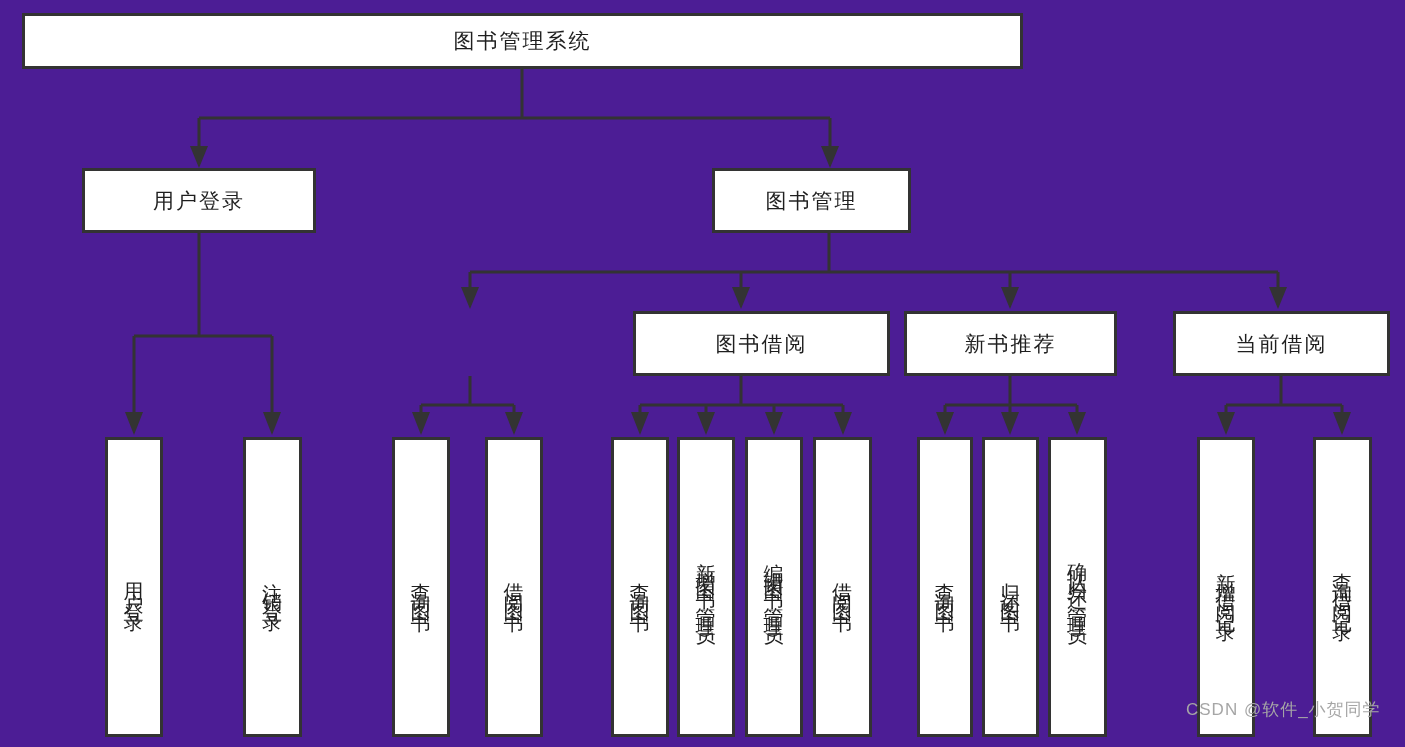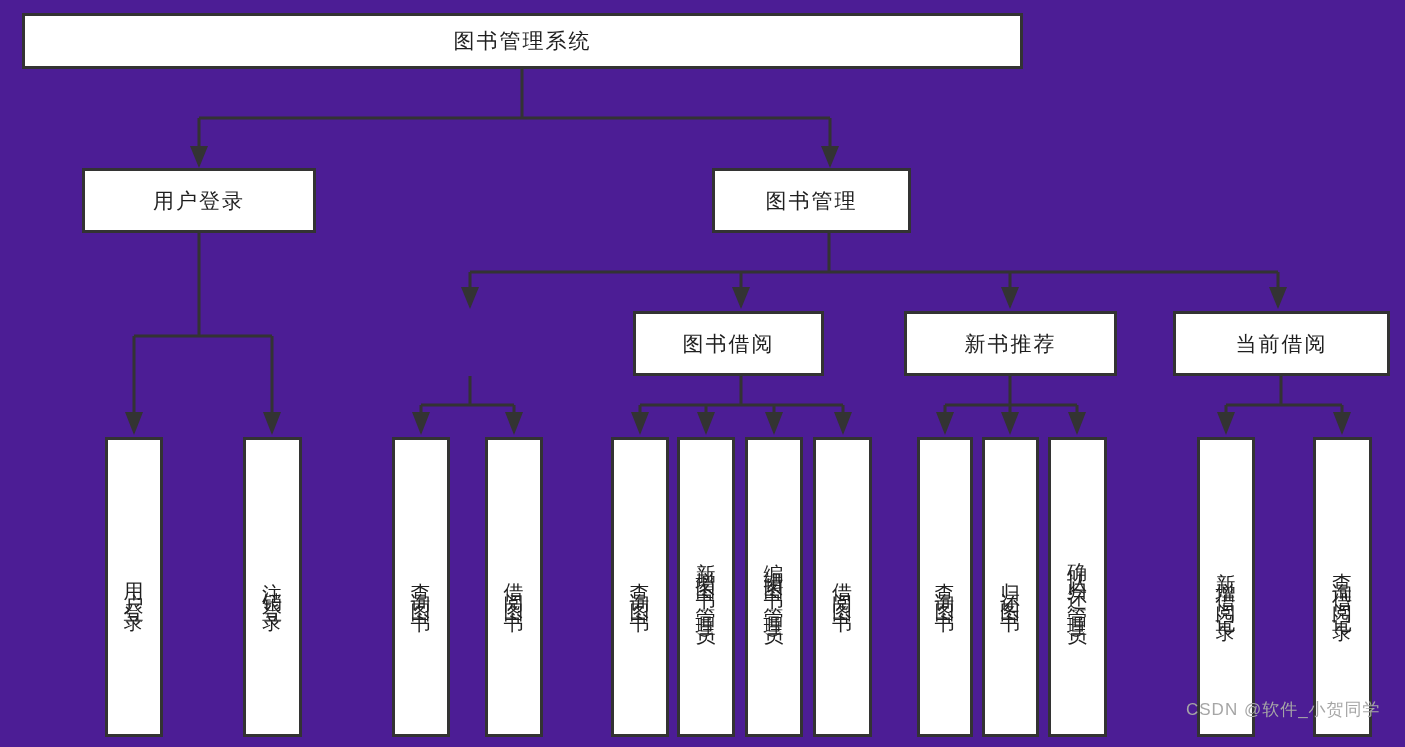--- a/index.html
+++ b/index.html
@@ -79,21 +79,21 @@
       M631 412 H649 L640 435 Z M697 412 H715 L706 435 Z M765 412 H783 L774 435 Z M834 412 H852 L843 435 Z
       M936 412 H954 L945 435 Z M1001 412 H1019 L1010 435 Z M1068 412 H1086 L1077 435 Z
       M1217 412 H1235 L1226 435 Z M1333 412 H1351 L1342 435 Z"></path>
   </svg>
 
   <div class="hbox" style="left:22px; top:13px; width:1001px; height:56px;">图书管理系统</div>
 
   <div class="hbox" style="left:82px; top:168px; width:234px; height:65px;">用户登录</div>
   <div class="hbox" style="left:712px; top:168px; width:199px; height:65px;">图书管理</div>
 
-  <div class="hbox" style="left:633px; top:311px; width:191px; height:65px;">图书借阅</div>
+  <div class="hbox" style="left:633px; top:311px; width:257px; height:65px;">图书借阅</div>
   <div class="hbox" style="left:904px; top:311px; width:213px; height:65px;">新书推荐</div>
   <div class="hbox" style="left:1173px; top:311px; width:217px; height:65px;">当前借阅</div>
 
   <div class="vbox" style="left:105px; width:58px;">用户登录</div>
   <div class="vbox" style="left:243px; width:59px;">注销登录</div>
 
   <div class="vbox" style="left:392px; width:58px;">查询图书</div>
   <div class="vbox" style="left:485px; width:58px;">借阅图书</div>
 
   <div class="vbox" style="left:611px; width:58px;">查询图书</div>

